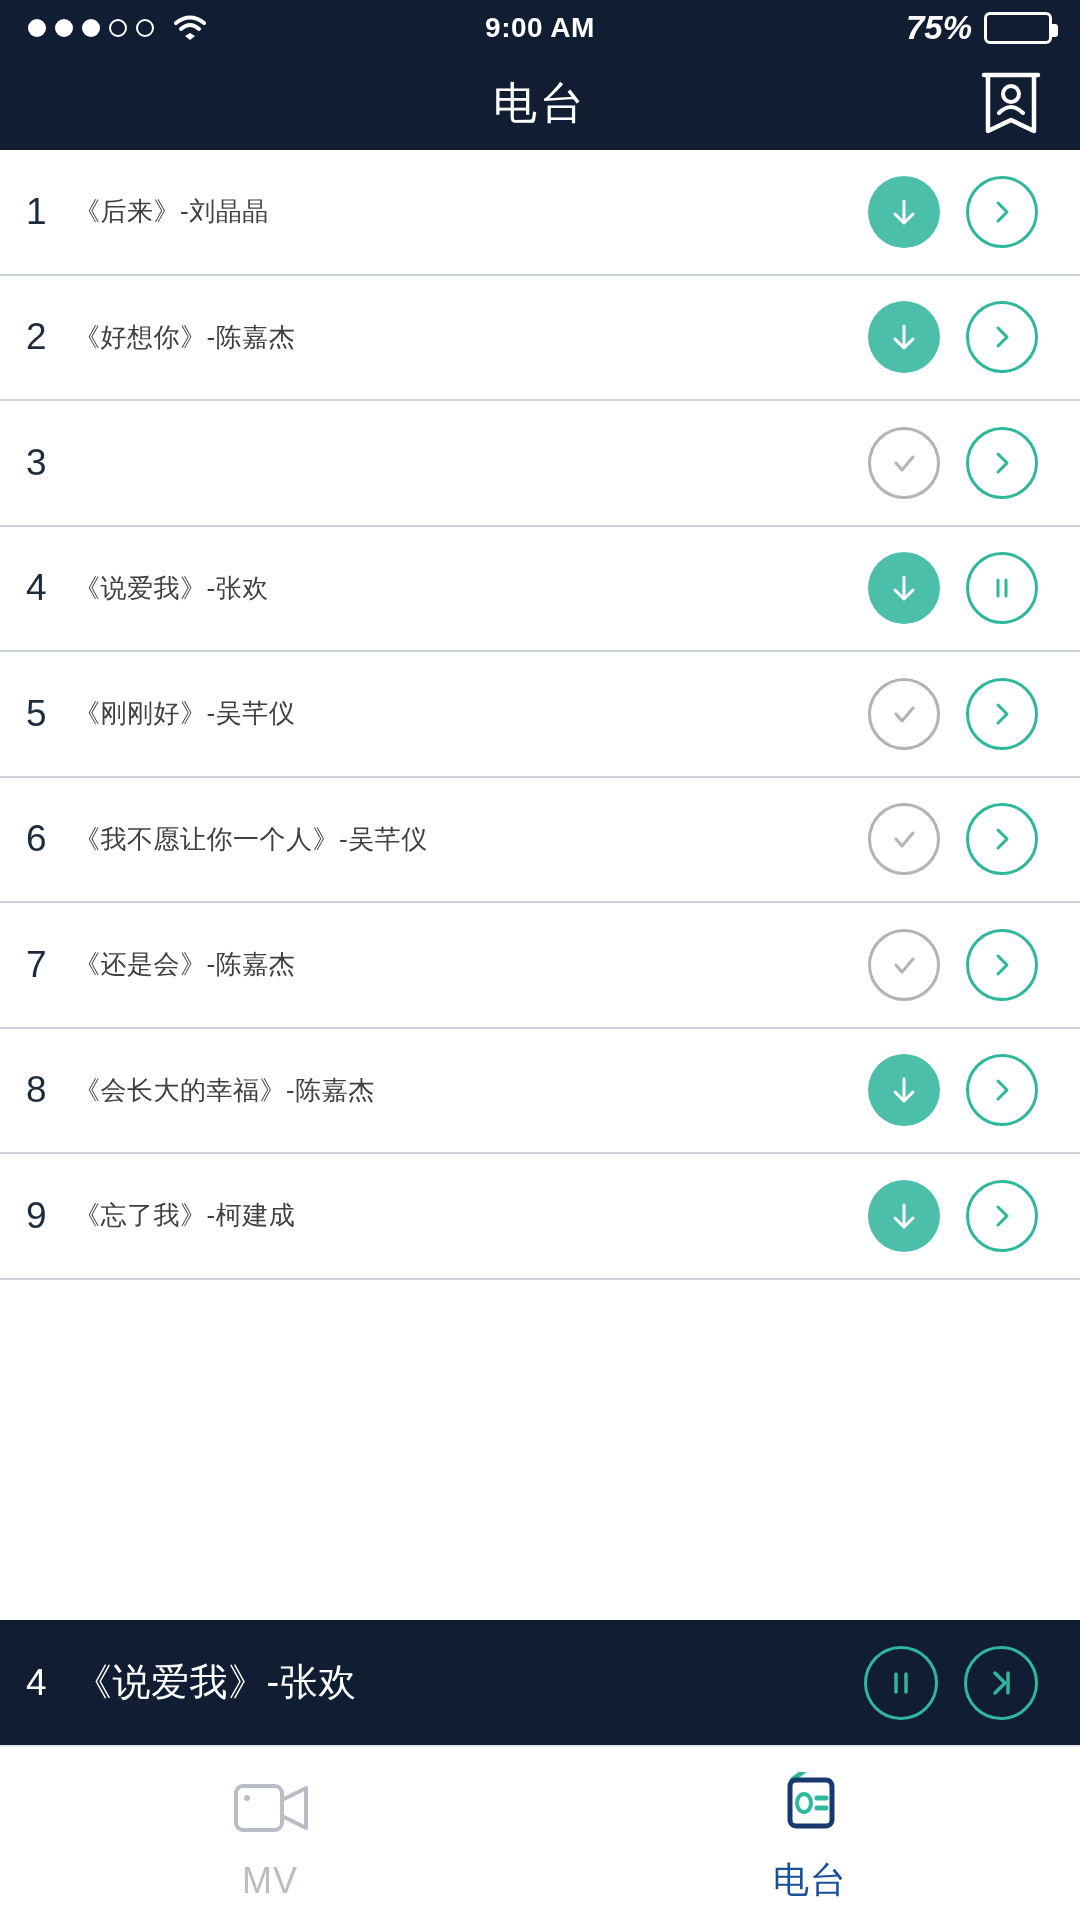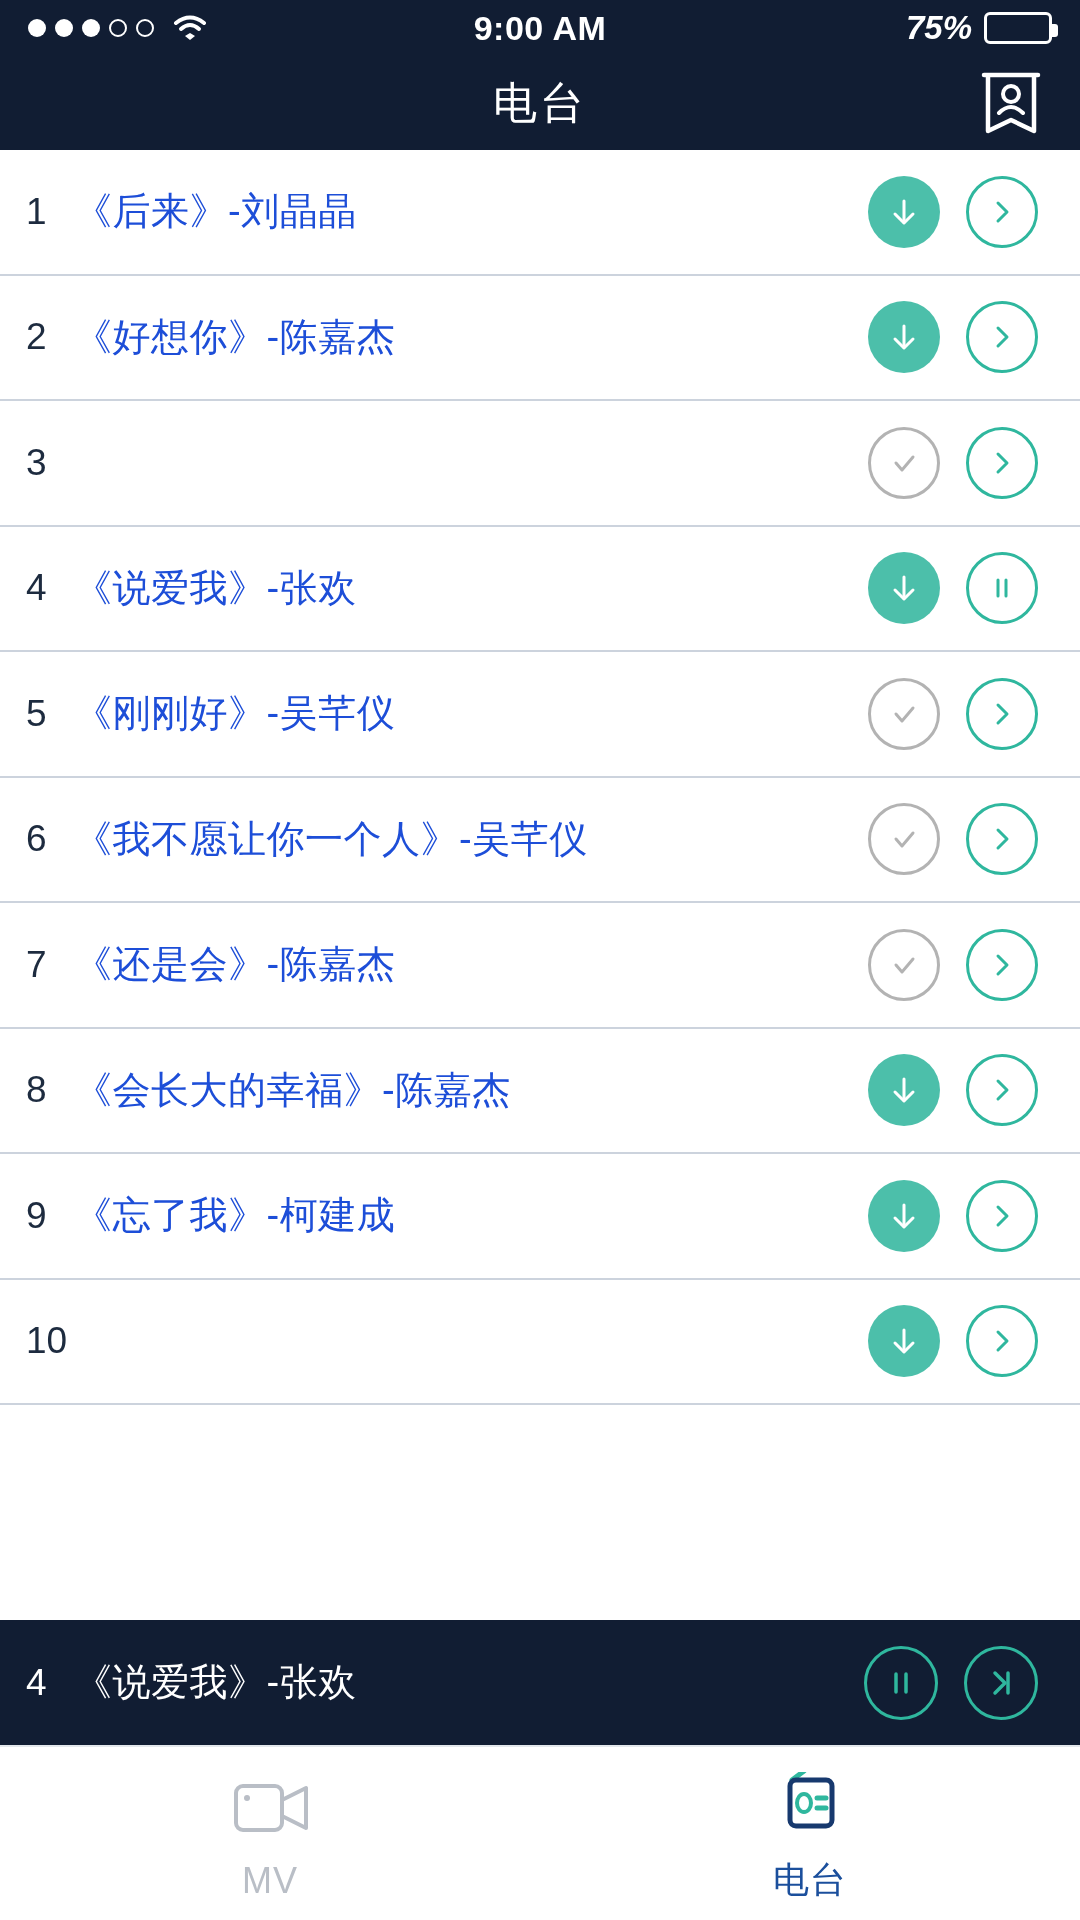--- a/index.html
+++ b/index.html
@@ -16,21 +16,21 @@
     background:#111d33; color:#fff;
     display:flex; align-items:center; padding:0 28px;
   }
   .sb-left { display:flex; align-items:center; gap:9px; flex:0 0 auto; }
   .dot { width:18px; height:18px; border-radius:50%; }
   .dot.filled { background:#ffffff; }
   .dot.hollow { background:transparent; border:2.5px solid #ffffff; }
   .wifi { margin-left:10px; width:34px; height:26px; position:relative; }
   .sb-center {
     position:absolute; left:0; width:1080px; text-align:center;
-    font-size:34px; font-weight:bold; letter-spacing:0.5px;
+    font-size:28px; font-weight:bold; letter-spacing:0.5px;
   }
   .sb-right {
     margin-left:auto; display:flex; align-items:center; gap:12px;
     font-size:33px; font-weight:bold; z-index:2;font-style:italic;
   }
   .battery {
     width:68px; height:32px; border:3px solid #fff; border-radius:6px;
     position:relative; padding:3px;
   }
   .battery:after {
@@ -60,21 +60,21 @@
   .row {
     position:relative; height:125.5px; width:1080px;
     display:flex; align-items:center; padding:0 0 0 26px;
     border-bottom:2px solid #ccd3dd;
   }
   .row-index {
     font-size:37px; color:#1d2b3f; width:48px; flex:0 0 auto;
     font-weight:300;
   }
   .row-title {
-    font-size:38px; color:#1d4ed8; font-weight:300;
+    font-size:26px; color:#404040; font-weight:300;
     white-space:nowrap; letter-spacing:0.5px;
   }
   .row-actions {
     margin-left:auto; display:flex; align-items:center; gap:26px;
     padding-right:42px; flex:0 0 auto;
   }
   .btn-circle {
     width:72px; height:72px; border-radius:50%;
     display:flex; align-items:center; justify-content:center;
     flex:0 0 auto;
@@ -299,37 +299,20 @@
               <path d="M11 22 L20 31 L29 22" stroke="#ffffff" stroke-width="3" fill="none" stroke-linecap="round" stroke-linejoin="round"></path>
             </svg>
           </div>
           <div class="btn-circle btn-outline-teal">
             <svg viewBox="0 0 40 40" width="40" height="40">
               <path d="M16 11 L25 20 L16 29" stroke="#2fb79e" stroke-width="3" fill="none" stroke-linecap="round" stroke-linejoin="round"></path>
             </svg>
           </div>
         </div>
       </div>
-      <div class="row">
-        <div class="row-index">10</div>
-        <div class="row-title"></div>
-        <div class="row-actions">
-          <div class="btn-circle btn-dl-active">
-            <svg viewBox="0 0 40 40" width="40" height="40">
-              <line x1="20" y1="9" x2="20" y2="30" stroke="#ffffff" stroke-width="3" stroke-linecap="round"></line>
-              <path d="M11 22 L20 31 L29 22" stroke="#ffffff" stroke-width="3" fill="none" stroke-linecap="round" stroke-linejoin="round"></path>
-            </svg>
-          </div>
-          <div class="btn-circle btn-outline-teal">
-            <svg viewBox="0 0 40 40" width="40" height="40">
-              <path d="M16 11 L25 20 L16 29" stroke="#2fb79e" stroke-width="3" fill="none" stroke-linecap="round" stroke-linejoin="round"></path>
-            </svg>
-          </div>
-        </div>
-      </div>
     </div>
 
   <div class="player">
     <div class="player-index">4</div>
     <div class="player-title">《说爱我》-张欢</div>
     <div class="player-actions">
       <div class="btn-player">
         <svg viewBox="0 0 40 40" width="40" height="40">
           <line x1="15" y1="11" x2="15" y2="29" stroke="#2fb79e" stroke-width="3.5" stroke-linecap="round"></line>
           <line x1="25" y1="11" x2="25" y2="29" stroke="#2fb79e" stroke-width="3.5" stroke-linecap="round"></line>

